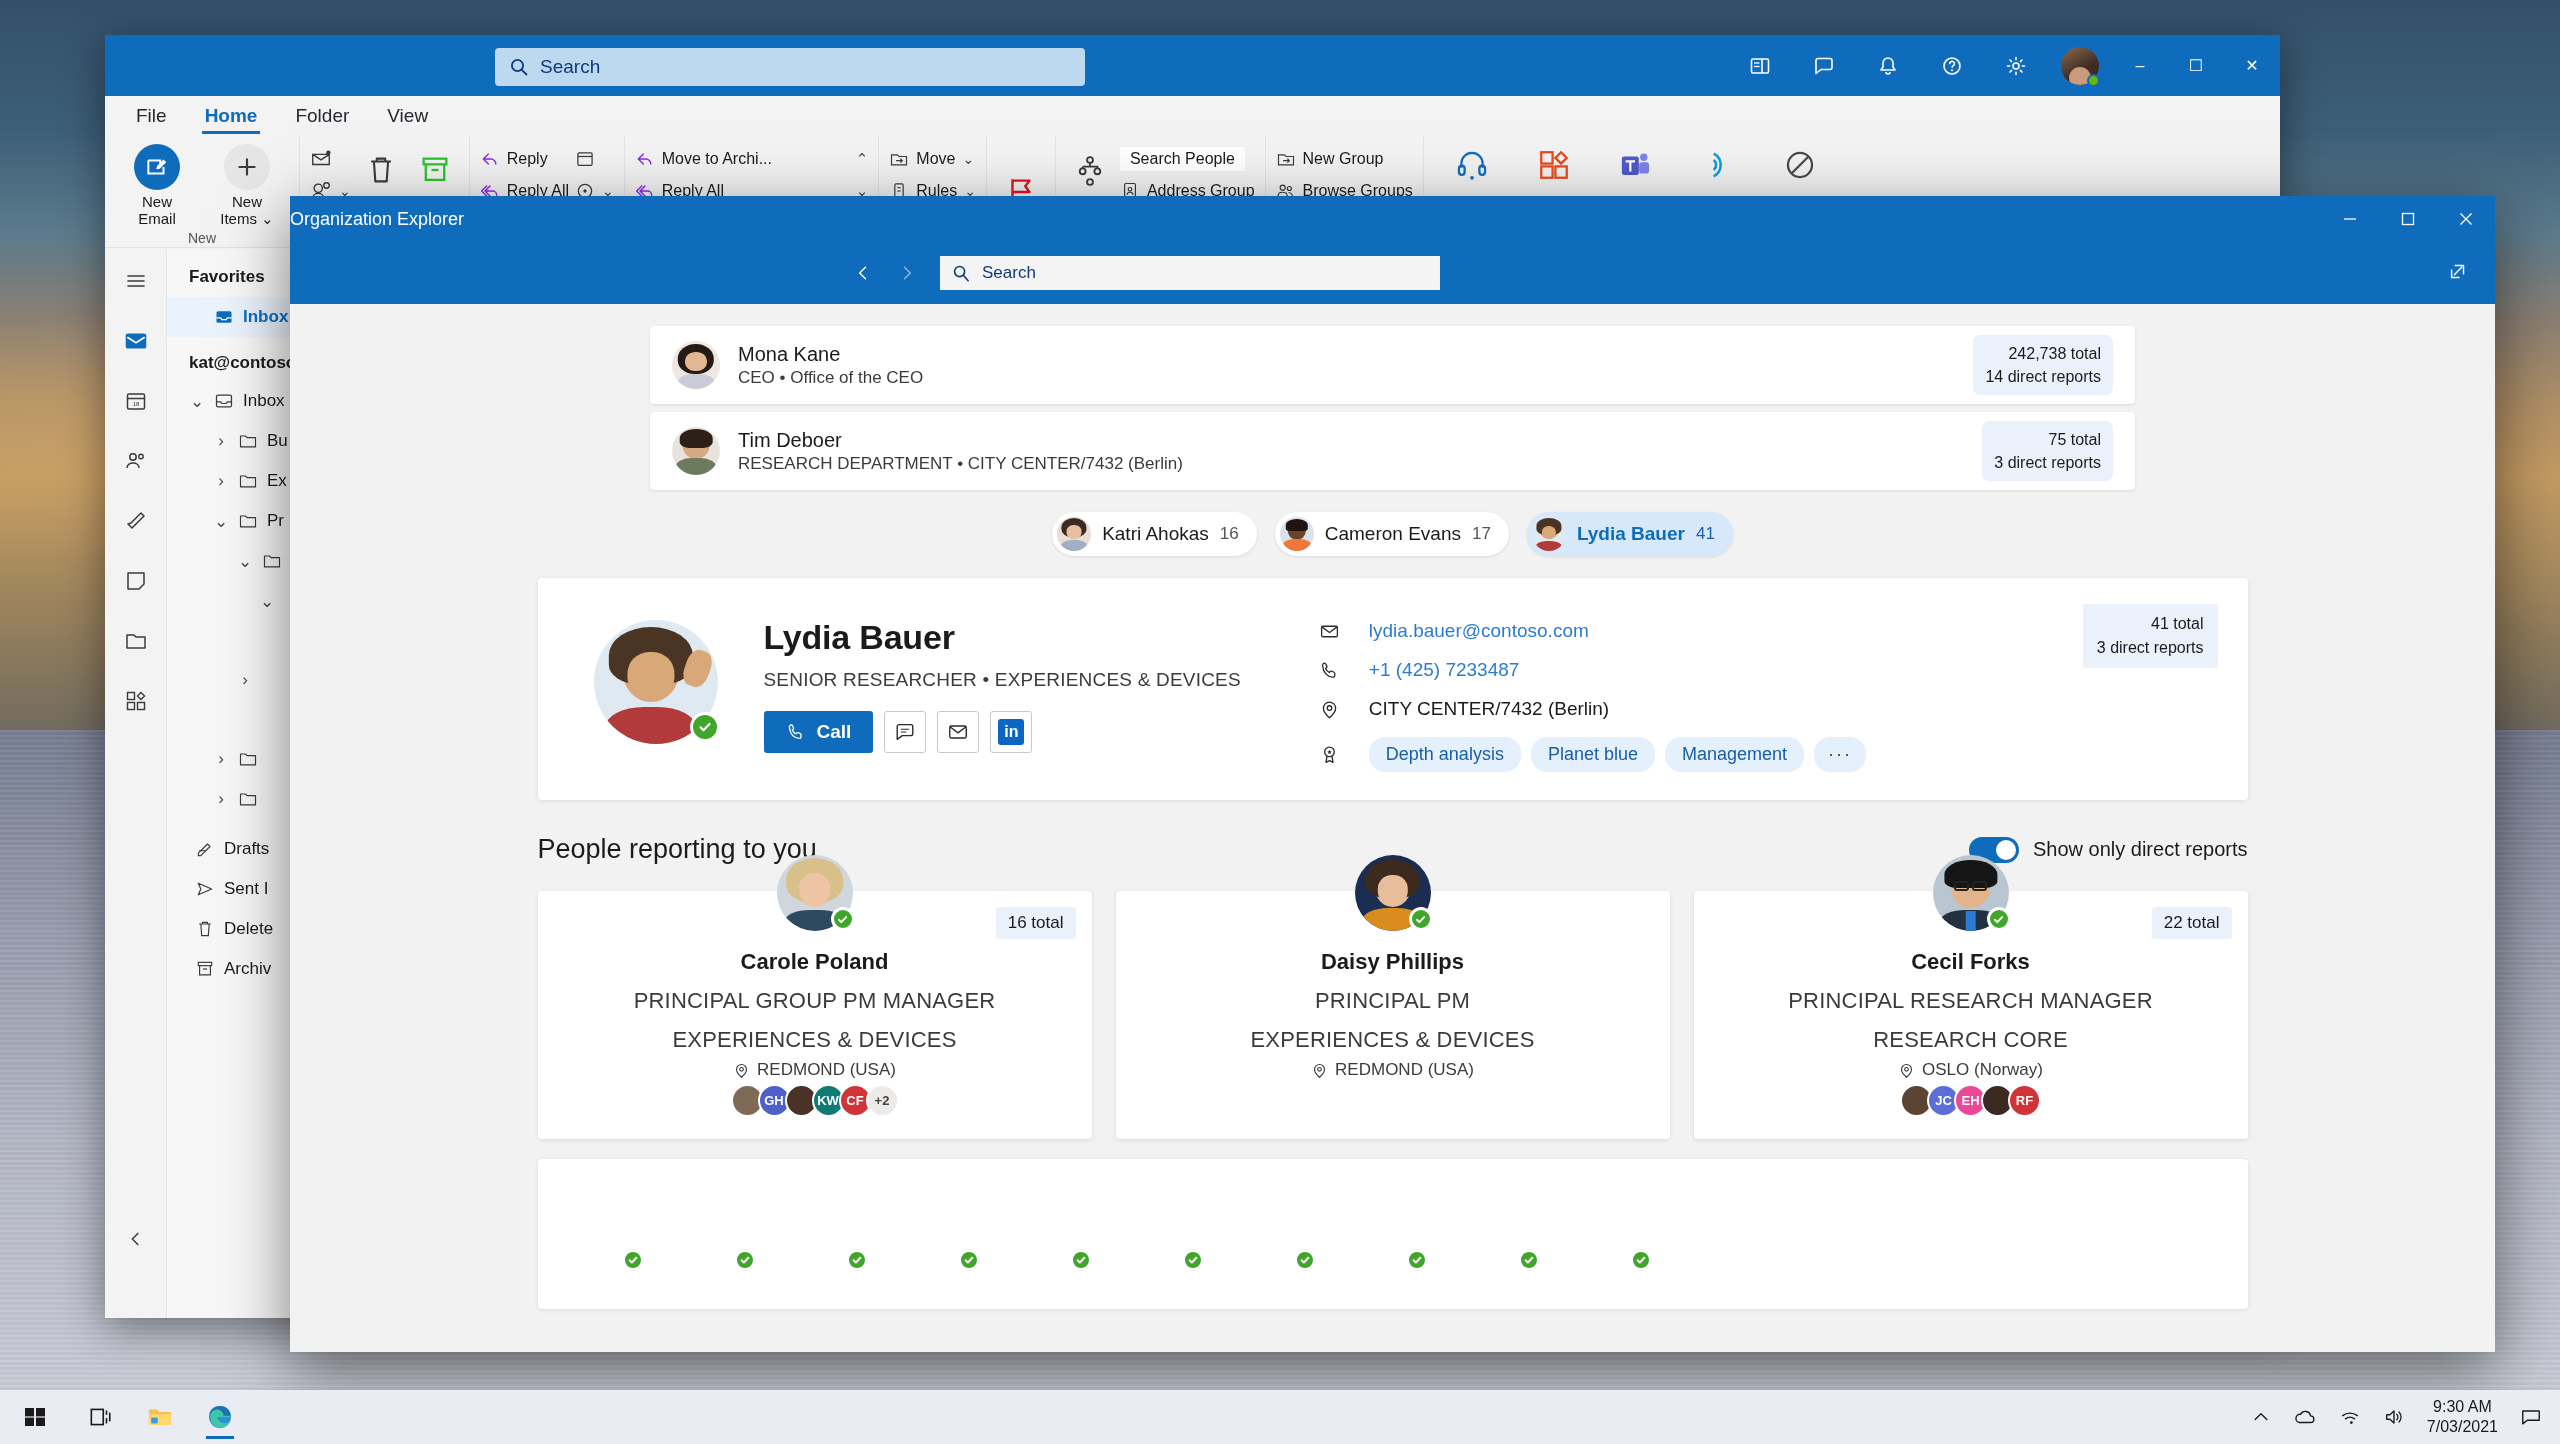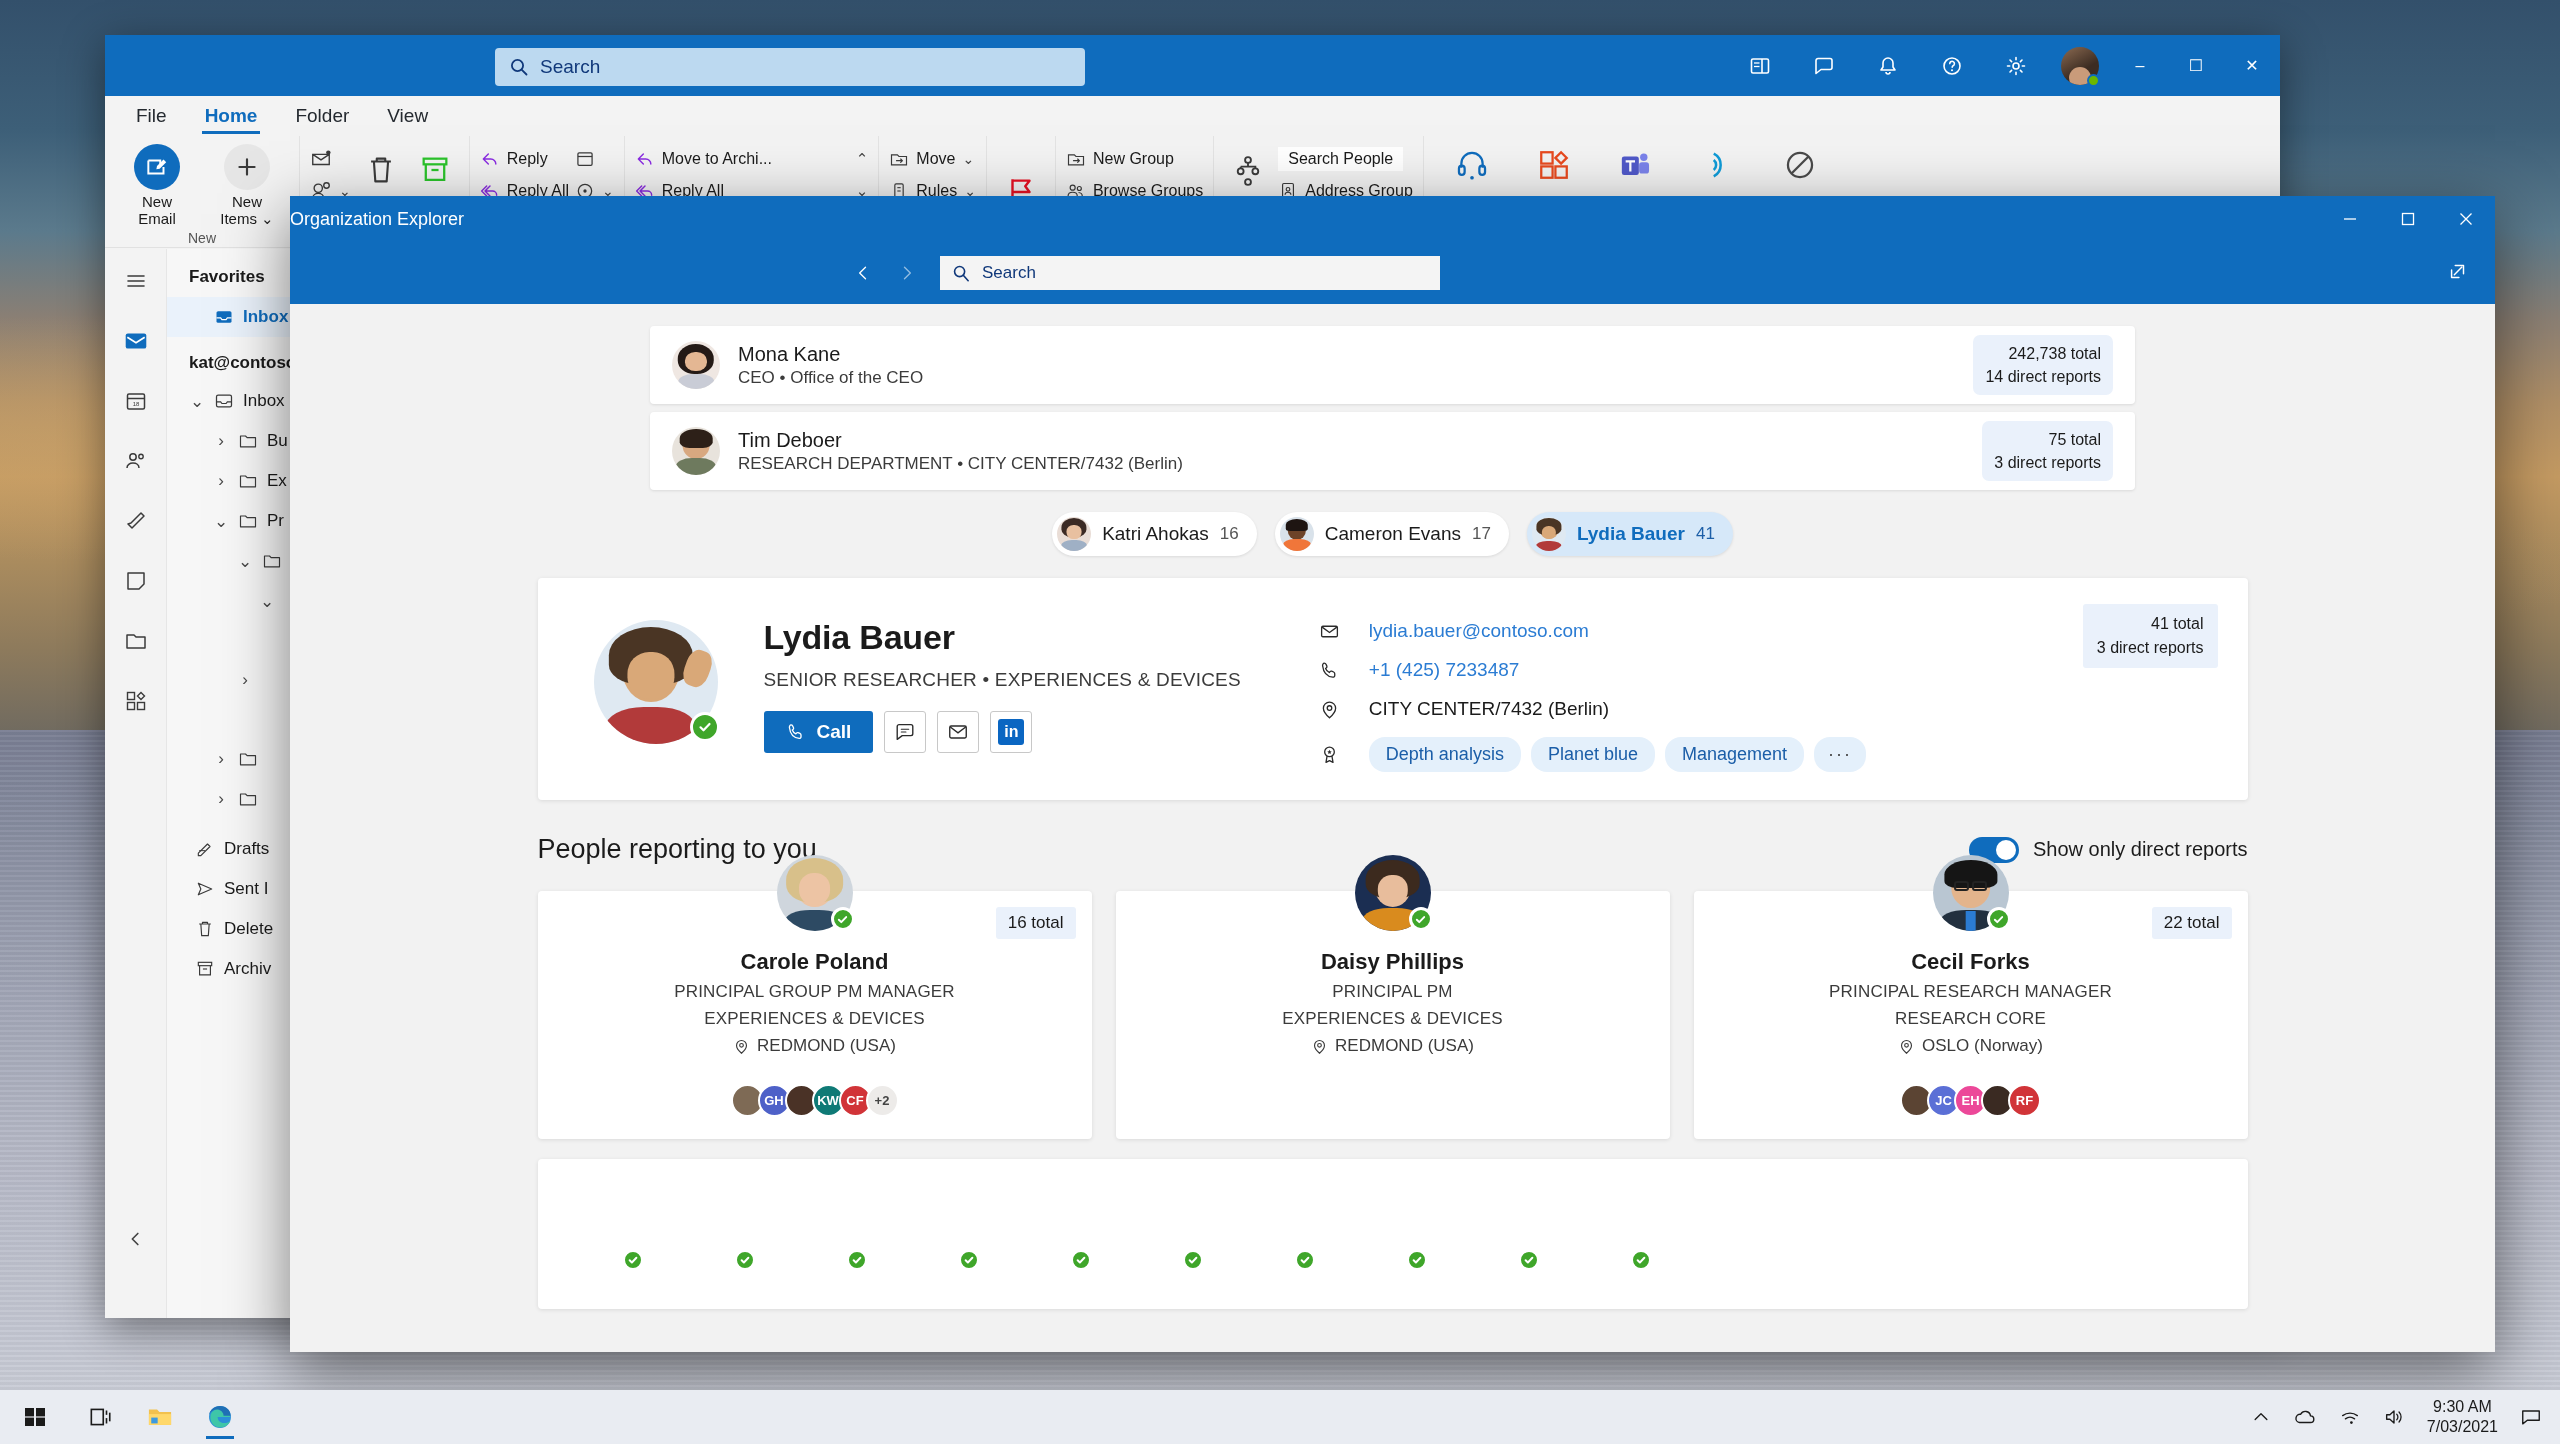--- a/index.html
+++ b/index.html
@@ -233,21 +233,21 @@
     box-shadow:0 1px 4px rgba(0,0,0,.10); padding-top:58px; text-align:center;
   }
   .rcard-av-wrap { position:absolute; left:50%; top:-36px; transform:translateX(-50%); width:76px; height:76px;}
   .rcard-av { width:76px; height:76px;}
   .rcard-av-wrap .pres { width:24px; height:24px; right:-2px; bottom:0; border-width:3px;}
   .rcard-total {
     position:absolute; right:16px; top:16px; background:#eaf1fb; border-radius:3px;
     padding:6px 12px; font-size:17px; color:#1b1b1b;
   }
   .rcard-name { font-size:22px; font-weight:bold; color:#1b1b1b;}
-  .rcard-line { font-size:17px; color:#3b3b3b; margin-top:7px; letter-spacing:.2px;}
+  .rcard-line { font-size:22px; color:#3b3b3b; margin-top:13px; letter-spacing:.2px;}
   .rcard-loc { font-size:17px; color:#3b3b3b; margin-top:7px; display:flex; align-items:center; justify-content:center; gap:7px;}
   .rcard-stack { position:absolute; left:0; right:0; bottom:22px; display:flex; justify-content:center; }
   .stk { width:33px; height:33px; border-radius:50%; margin-left:-6px; border:2px solid #fff;
     display:flex; align-items:center; justify-content:center; color:#fff; font-size:13px; font-weight:bold;
     overflow:hidden; position:relative;}
   .stk:first-child{margin-left:0;}
   .stk.plus { background:#edebe9; color:#444; }
 
   .sec-title2 { width:1710px; margin: 38px auto 0; font-size:27px; color:#1b1b1b;}
   .workwith {
@@ -505,63 +505,63 @@
           <svg width="34" height="34" viewBox="0 0 24 24">
               <path d="M6 3v18M6 4h12l-3 4 3 4H6" fill="none" stroke="#e81123" stroke-width="1.7" stroke-linejoin="round"></path>
             </svg>
         </div>
       </div>
       <div class="rgroup-label"></div>
     </div>
 
     <div class="rgroup">
       <div class="rgroup-items">
-        <div class="rsmallcol">
-          <div class="rsmall">
-            <svg width="20" height="20" viewBox="0 0 24 24">
-                <path d="M3 7h7l2 2h9v10H3z" fill="none" stroke="#3b3b3b" stroke-width="1.4"></path>
-                <path d="M9 14h7m-2-2l2 2-2 2" fill="none" stroke="#3b3b3b" stroke-width="1.4" stroke-linecap="round"></path>
-              </svg>
-            <span>New Group</span>
-          </div>
-          <div class="rsmall">
-            <svg width="20" height="20" viewBox="0 0 24 24">
-                <circle cx="8" cy="8" r="3" fill="none" stroke="#3b3b3b" stroke-width="1.4"></circle>
-                <circle cx="16" cy="9" r="2.4" fill="none" stroke="#3b3b3b" stroke-width="1.4"></circle>
-                <path d="M2.5 18c0-2.8 2.4-4.5 5.5-4.5s5.5 1.7 5.5 4.5M15 13.8c2.6.2 4.5 1.8 4.5 4.2" fill="none" stroke="#3b3b3b" stroke-width="1.4"></path>
-              </svg>
-            <span>Browse Groups</span>
-          </div>
-        </div>
-      </div>
-      <div class="rgroup-label"></div>
-    </div>
-
-    <div class="rgroup">
-      <div class="rgroup-items">
         <div class="ricon-only">
           <svg width="32" height="32" viewBox="0 0 24 24">
               <circle cx="12" cy="4.5" r="2.2" fill="none" stroke="#3b3b3b" stroke-width="1.4"></circle>
               <circle cx="6.5" cy="13" r="2.2" fill="none" stroke="#3b3b3b" stroke-width="1.4"></circle>
               <circle cx="17.5" cy="13" r="2.2" fill="none" stroke="#3b3b3b" stroke-width="1.4"></circle>
               <path d="M12 6.7v2.8M6.5 9.5h11v1.3M6.5 9.5v1.3" fill="none" stroke="#3b3b3b" stroke-width="1.4"></path>
               <circle cx="12" cy="21" r="2.2" fill="none" stroke="#3b3b3b" stroke-width="1.4"></circle>
             </svg>
         </div>
         <div class="rsmallcol">
           <div class="rsmall">
             <span style="background:#fff;padding:3px 10px;">Search People</span>
           </div>
           <div class="rsmall">
             <svg width="20" height="20" viewBox="0 0 24 24">
                 <rect x="5.5" y="3" width="13" height="18" rx="1.5" fill="none" stroke="#3b3b3b" stroke-width="1.4"></rect>
                 <circle cx="12" cy="10" r="2.2" fill="none" stroke="#3b3b3b" stroke-width="1.4"></circle>
                 <path d="M8.5 16.5c0-1.8 1.6-3 3.5-3s3.5 1.2 3.5 3" fill="none" stroke="#3b3b3b" stroke-width="1.4"></path>
               </svg>
             <span>Address Group</span>
+          </div>
+        </div>
+      </div>
+      <div class="rgroup-label"></div>
+    </div>
+
+    <div class="rgroup">
+      <div class="rgroup-items">
+        <div class="rsmallcol">
+          <div class="rsmall">
+            <svg width="20" height="20" viewBox="0 0 24 24">
+                <path d="M3 7h7l2 2h9v10H3z" fill="none" stroke="#3b3b3b" stroke-width="1.4"></path>
+                <path d="M9 14h7m-2-2l2 2-2 2" fill="none" stroke="#3b3b3b" stroke-width="1.4" stroke-linecap="round"></path>
+              </svg>
+            <span>New Group</span>
+          </div>
+          <div class="rsmall">
+            <svg width="20" height="20" viewBox="0 0 24 24">
+                <circle cx="8" cy="8" r="3" fill="none" stroke="#3b3b3b" stroke-width="1.4"></circle>
+                <circle cx="16" cy="9" r="2.4" fill="none" stroke="#3b3b3b" stroke-width="1.4"></circle>
+                <path d="M2.5 18c0-2.8 2.4-4.5 5.5-4.5s5.5 1.7 5.5 4.5M15 13.8c2.6.2 4.5 1.8 4.5 4.2" fill="none" stroke="#3b3b3b" stroke-width="1.4"></path>
+              </svg>
+            <span>Browse Groups</span>
           </div>
         </div>
       </div>
       <div class="rgroup-label"></div>
     </div>
 
     <div class="rgroup" style="border-right:none;">
       <div class="rgroup-items">
         <div class="rmed">
           <svg width="34" height="34" viewBox="0 0 24 24">

